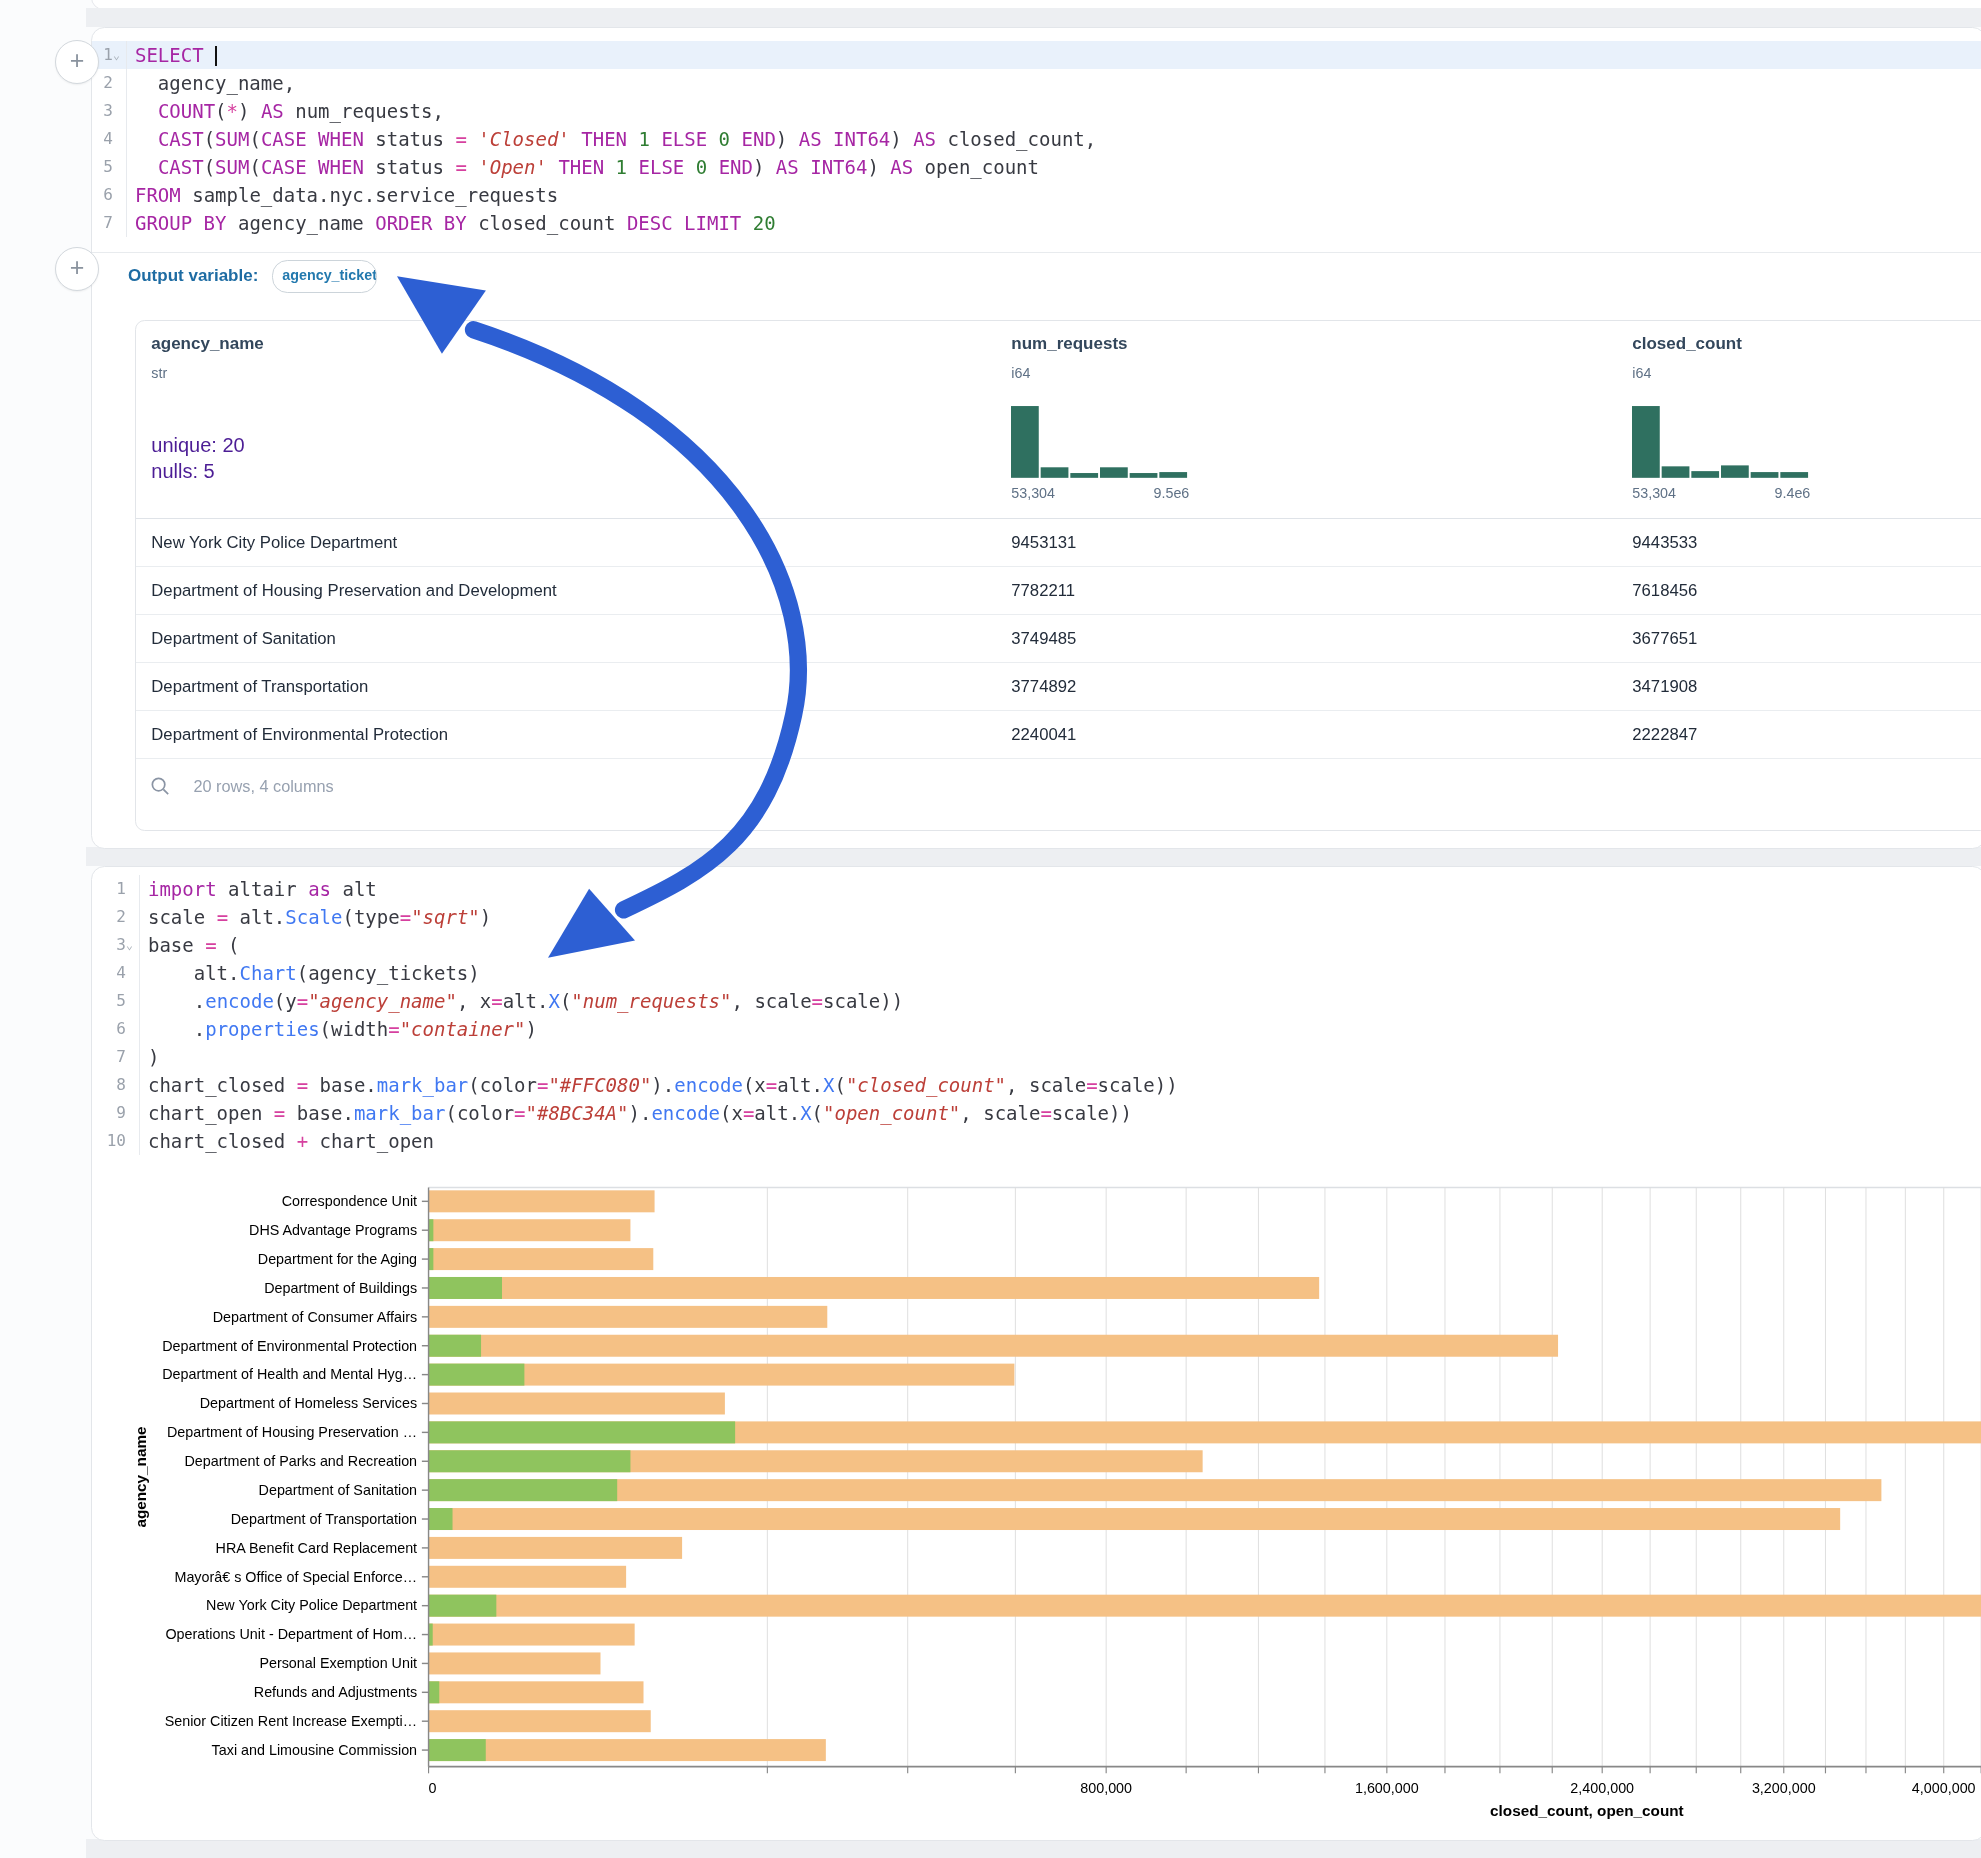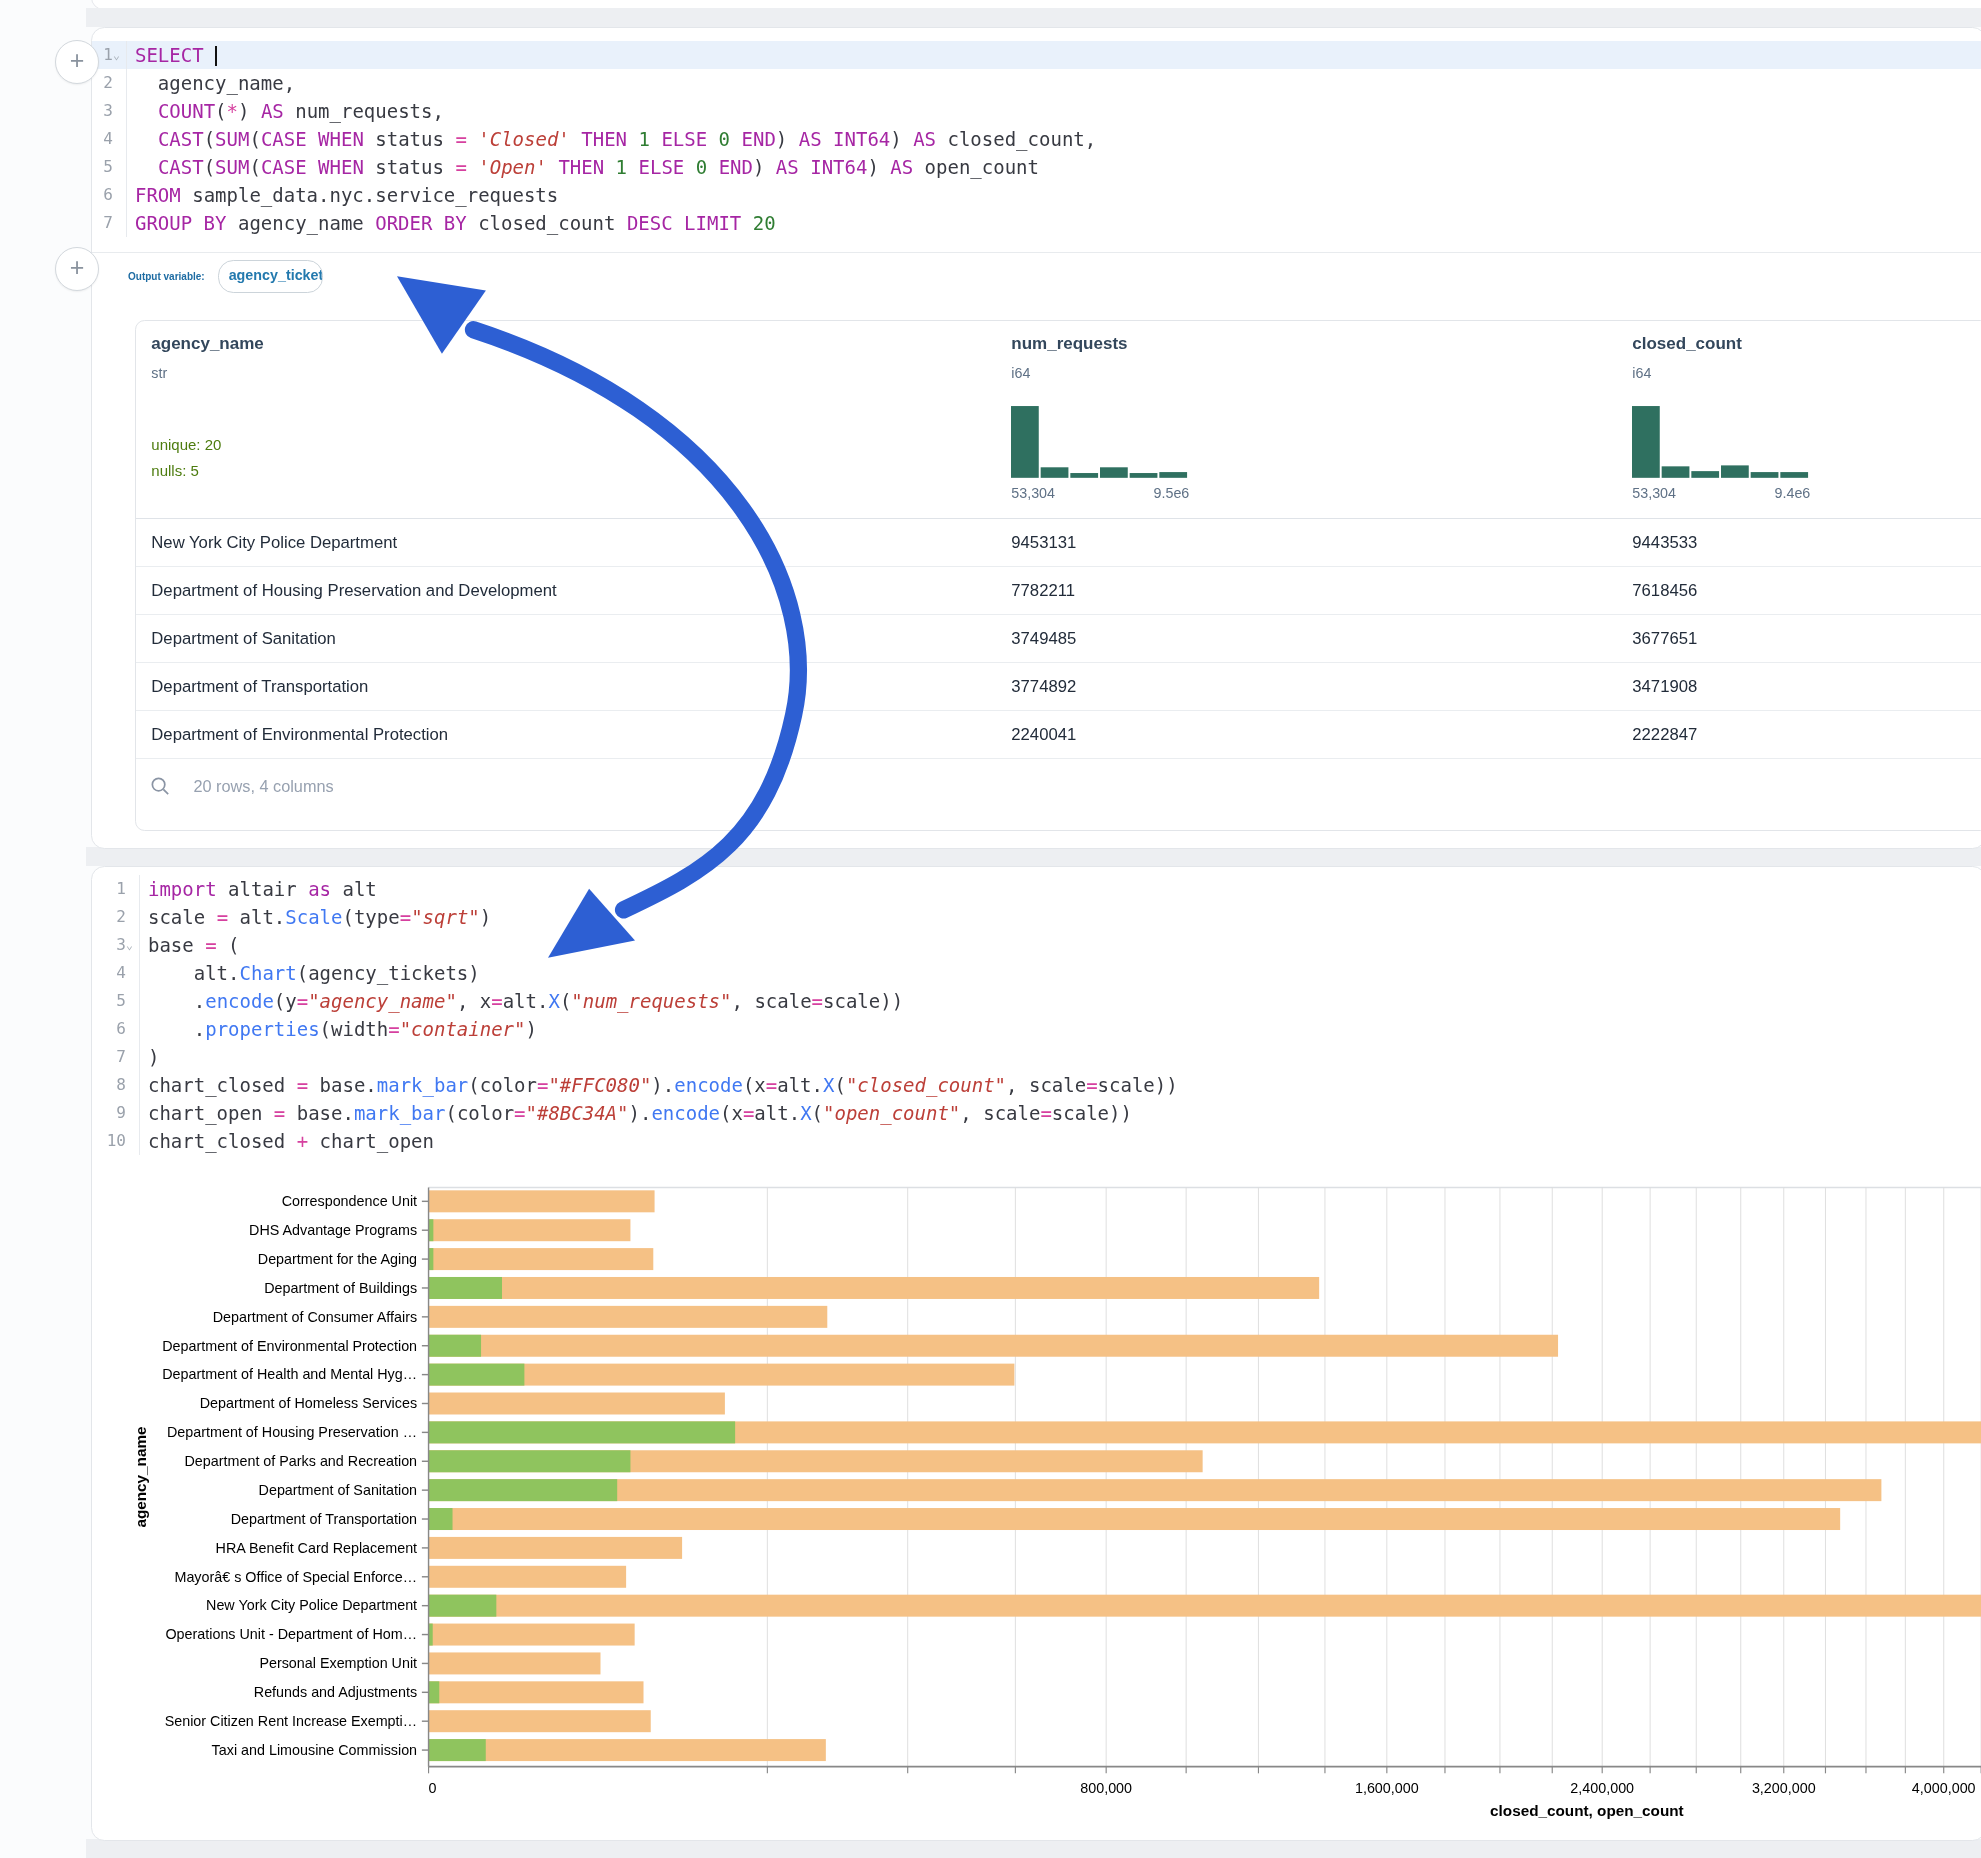--- a/index.html
+++ b/index.html
@@ -27,32 +27,32 @@
   .tk-k{color:#a626a4;}
   .tk-f{color:#4078f2;}
   .tk-s{color:#bc3f38;font-style:italic;}
   .tk-n{color:#2f7d32;}
   .tk-o{color:#d6409f;}
   .tk-d{color:#383a42;}
   .cursor{display:inline-block;width:1.9px;height:20px;background:#111;vertical-align:-3.8px;}
   
   .outrow{position:absolute;left:0;right:0;top:224px;height:46px;border-top:1px solid #e8ebee;
           display:flex;align-items:center;padding-left:36px;}
-  .outlabel{color:#1e6ca3;font-weight:bold;font-size:10px;}
+  .outlabel{color:#1e6ca3;font-weight:bold;font-size:17px;}
   .outpill{margin-left:13.4px;height:31px;line-height:29px;border:1px solid #ccd4da;border-radius:15.3px;
            padding:0 9.6px;color:#2379ae;font-weight:bold;font-size:14.3px;max-width:84px;
            overflow:hidden;white-space:nowrap;background:#fff;}
   
   .tablecard{position:absolute;left:43px;right:-5.7px;top:292px;height:509px;background:#fff;
              border:1px solid #e2e5e9;border-radius:9.6px;overflow:hidden;}
   .thead{display:grid;grid-template-columns:860px 621px auto;height:197px;border-bottom:1px solid #dfe3e8;}
   .hcell{padding:13.4px 0 0 15.3px;position:relative;}
   .hname{font-size:17px;font-weight:bold;color:#33475c;}
   .htype{font-size:14.3px;color:#5f7186;margin-top:11px;}
-  .hstats{position:absolute;top:111px;font-size:15px;color:#4d7c0f;line-height:26px;}
+  .hstats{position:absolute;top:111px;font-size:20px;color:#4c1d95;line-height:26px;}
   .histwrap{position:absolute;top:82px;left:15.3px;}
   .histlabels{display:flex;width:178px;justify-content:space-between;font-size:14.3px;color:#5f7186;margin-top:2.9px;}
   .trow{display:grid;grid-template-columns:860px 621px auto;height:47px;line-height:47px;
         border-bottom:1px solid #eaedf0;font-size:16.7px;color:#222c3a;}
   .trow div{padding-left:15.3px;white-space:nowrap;overflow:hidden;}
   .tfoot{display:flex;align-items:center;height:55px;padding-left:13.4px;color:#97a1b0;font-size:16.3px;}
   .tfoot svg{margin-right:21px;}
   
   #chartsvg{position:absolute;left:0;top:1176px;}
   #arrowsvg{position:absolute;left:0;top:0;z-index:7;pointer-events:none;}

